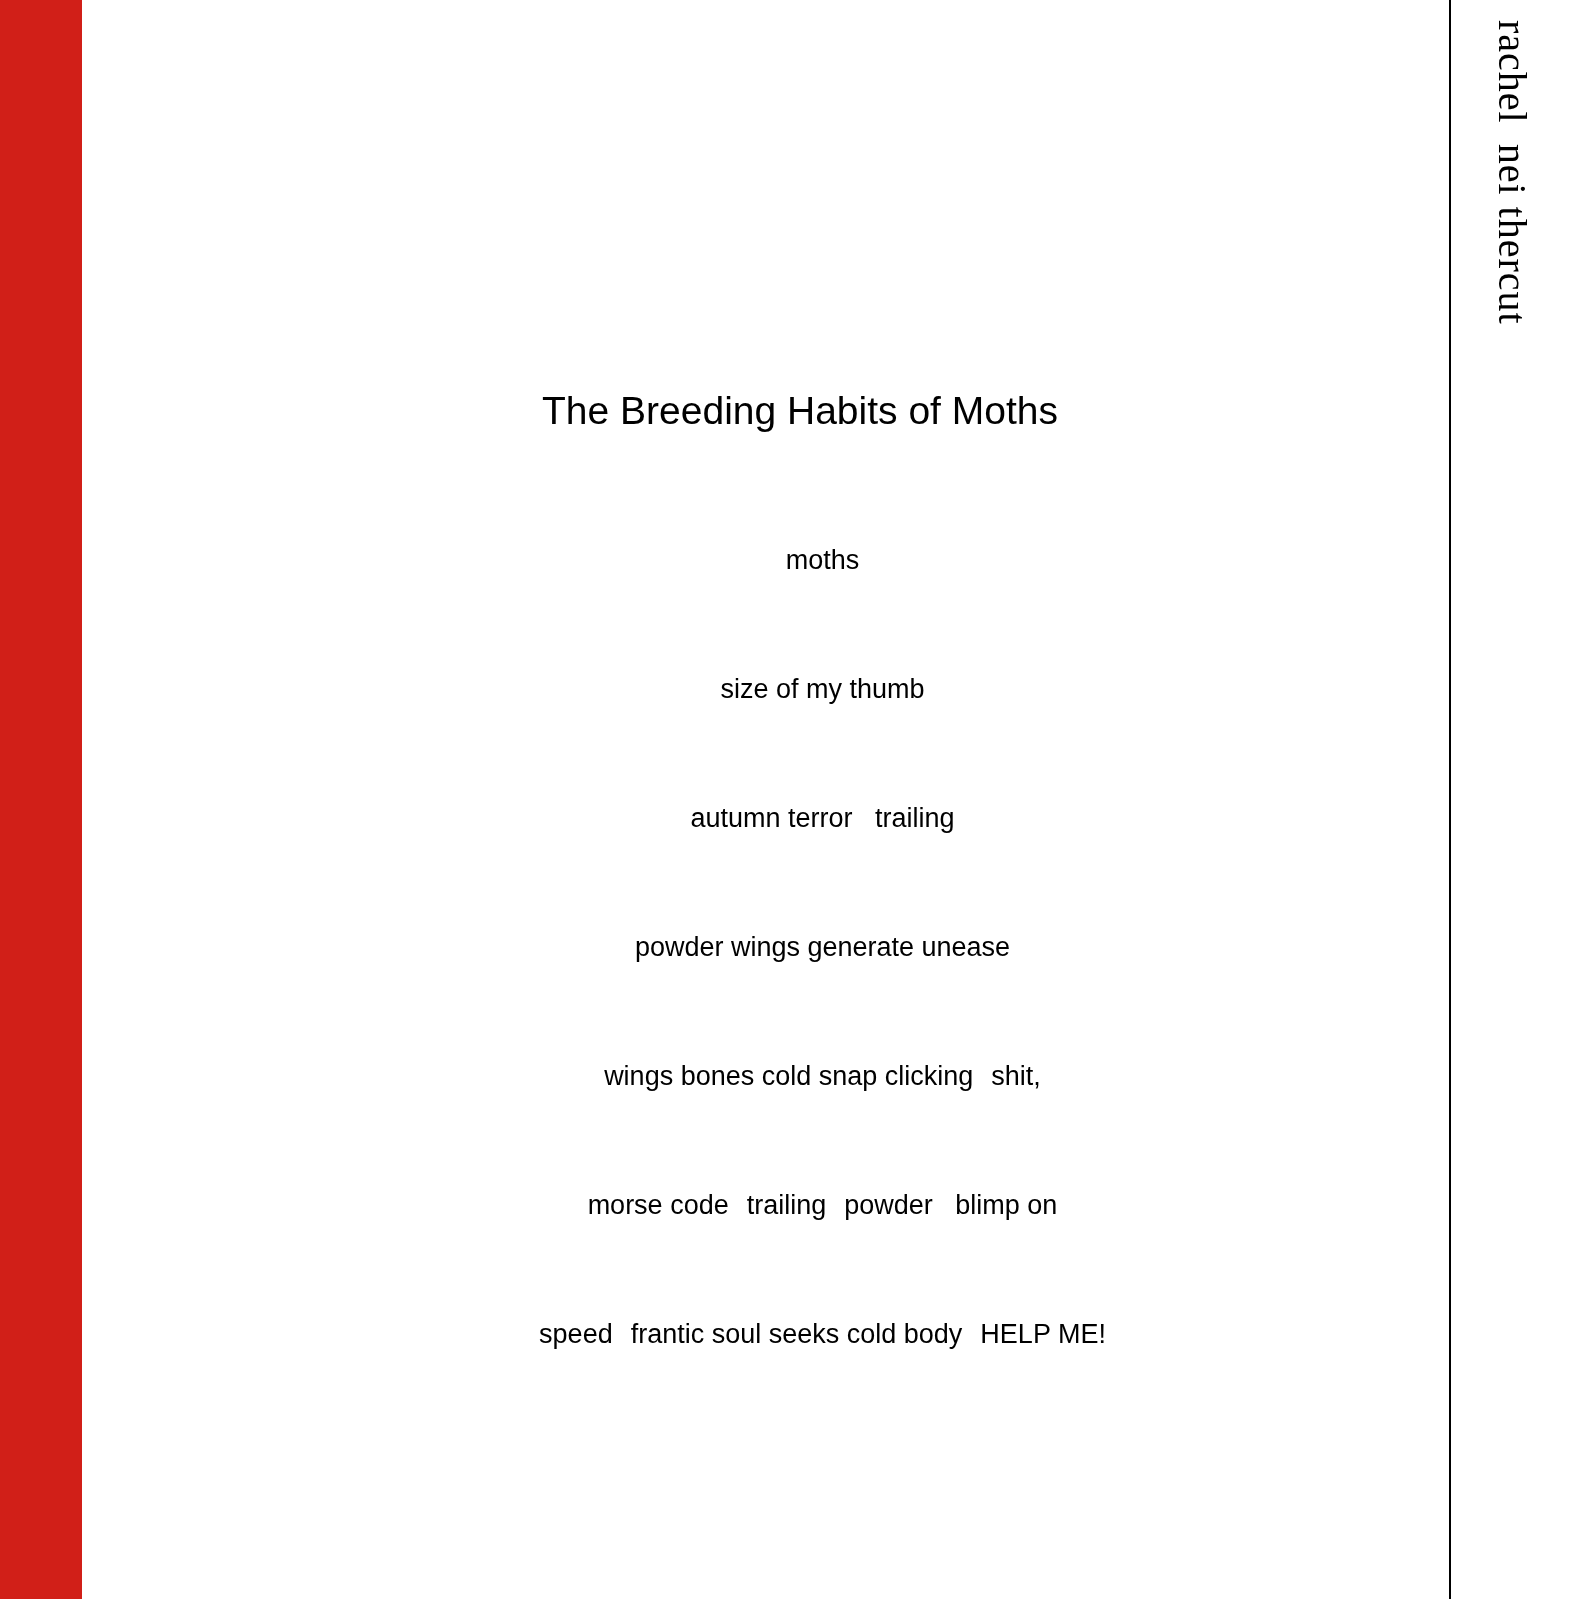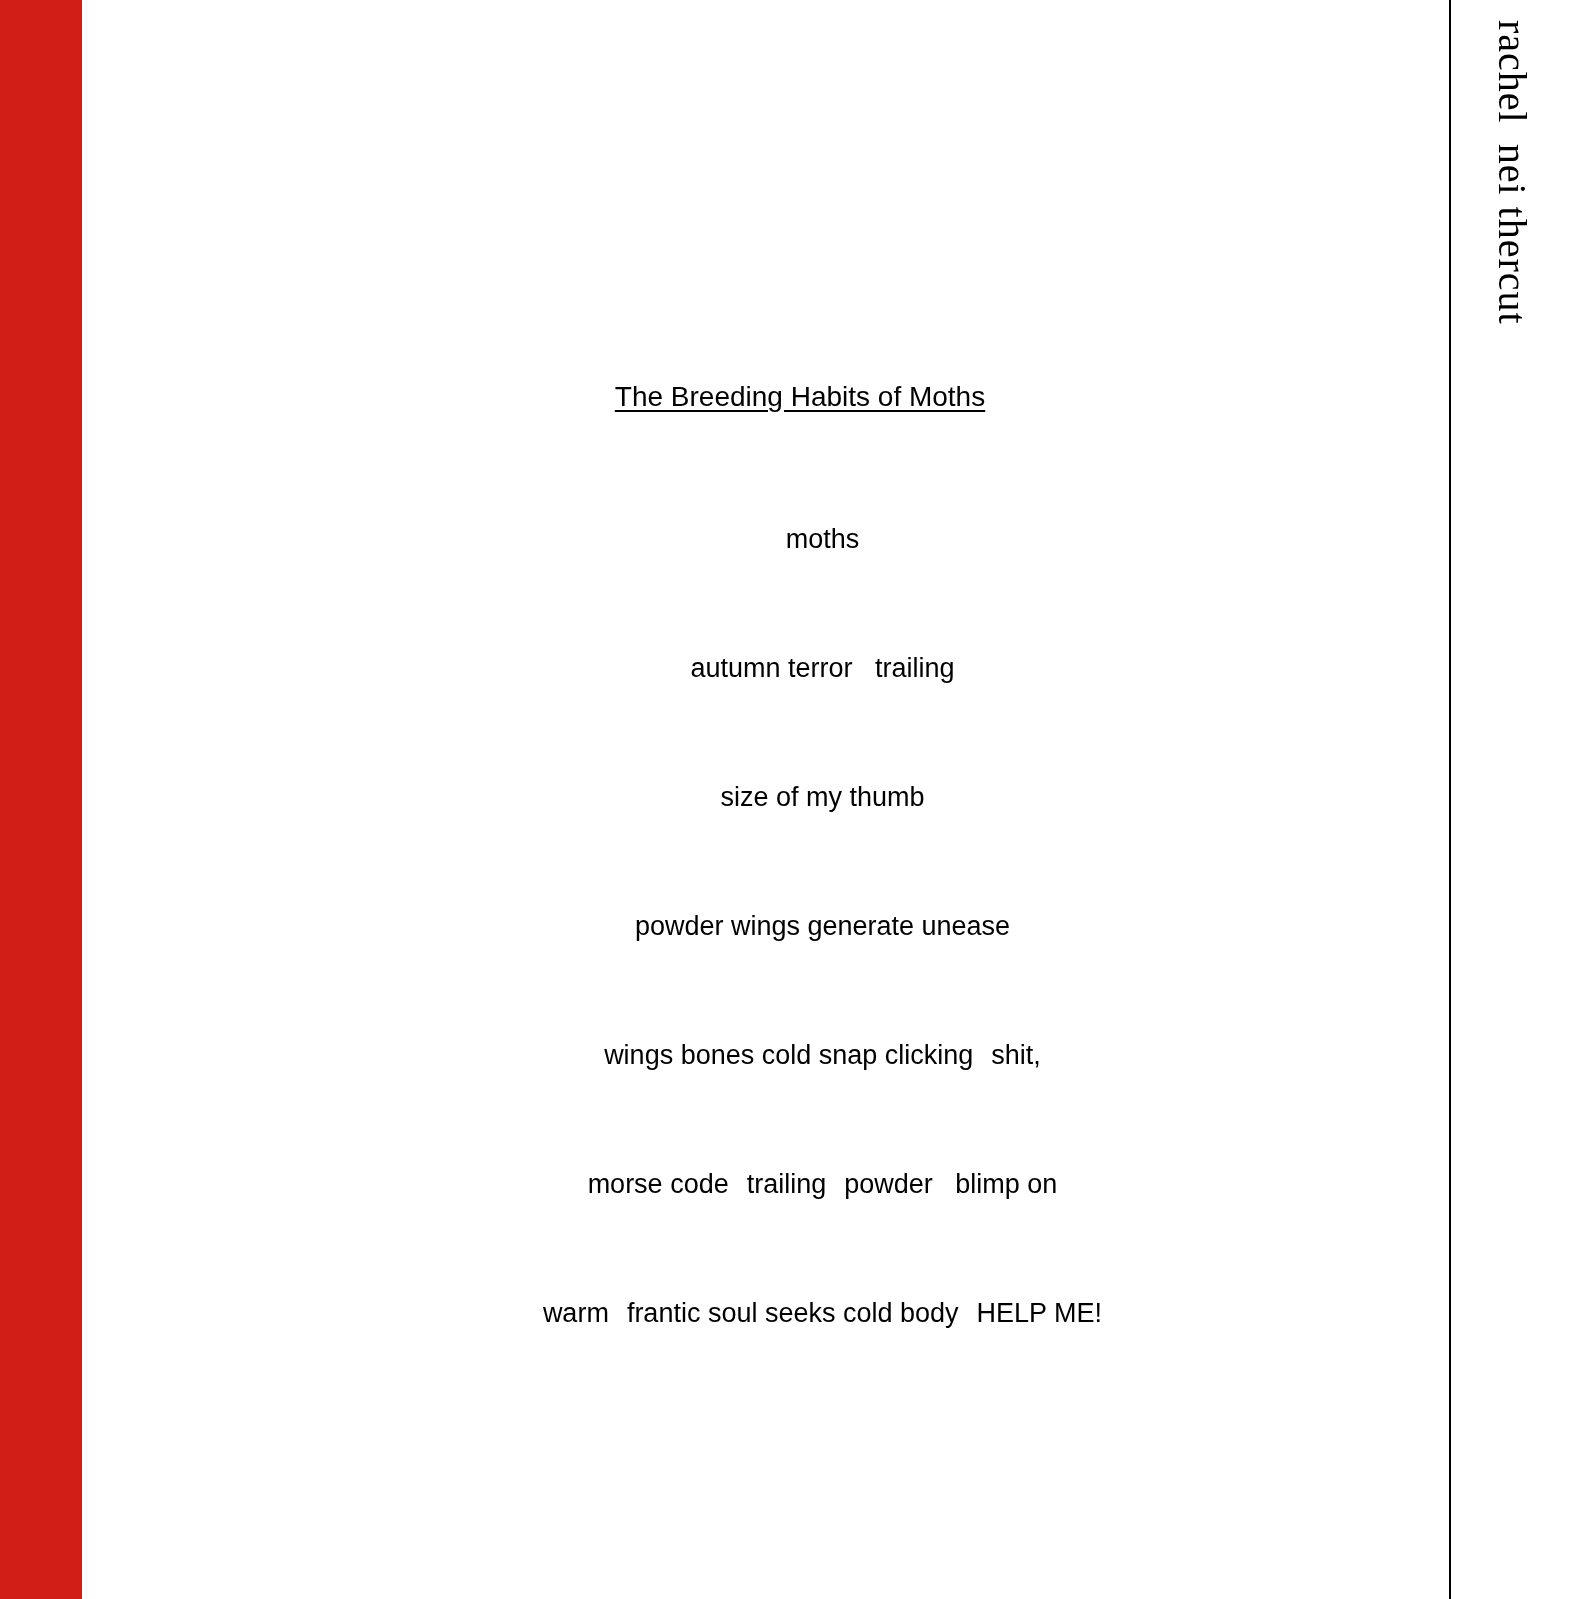--- a/index.html
+++ b/index.html
@@ -62,24 +62,23 @@
   
   .poem {
     position: absolute;
     left: 300px;
     top: 380px;
     width: 1000px;
     text-align: center;
     color: #000000;
   }
   .poem-title {
-    font-size: 28px;
-    text-decoration: underline;
+    font-size: 39px;
     text-underline-offset: 4px;
-    margin: 0 0 85px 0;
+    margin: 8px 0 85px 0;
     font-weight: normal;
     line-height: 1.2;
   }
   .poem-line {
     font-size: 27px;
     line-height: 1.0;
     margin: 0 0 48px 0;
     white-space: pre;
   }
   .poem-line:last-child {
@@ -109,38 +108,38 @@
 
   <div class="poem">
 
     <div class="poem-title">The Breeding Habits of Moths</div>
 
     <div class="poem-line">
       <span>moths</span>
     </div>
 
     <div class="poem-line">
-      <span>autumn terror   trailing</span>
+      <span>size of my thumb</span>
     </div>
 
     <div class="poem-line">
-      <span>size of my thumb</span>
+      <span>autumn terror   trailing</span>
     </div>
 
     <div class="poem-line">
       <span>powder wings generate unease</span>
     </div>
 
     <div class="poem-line">
       <span>wings bones cold snap clicking</span><span class="small-gap"></span><span class="it">shit,</span>
     </div>
 
 
     <div class="poem-line">
       <span>morse code</span><span class="small-gap"></span><span class="it">trailing</span><span class="small-gap"></span><span>powder   blimp on</span>
     </div>
 
     <div class="poem-line">
-      <span>warm</span><span class="small-gap"></span><span class="it">frantic soul seeks cold body</span><span class="small-gap"></span><span>HELP ME!</span>
+      <span>speed</span><span class="small-gap"></span><span class="it">frantic soul seeks cold body</span><span class="small-gap"></span><span>HELP ME!</span>
     </div>
 
   </div>
 </div>
 
 </body></html>

